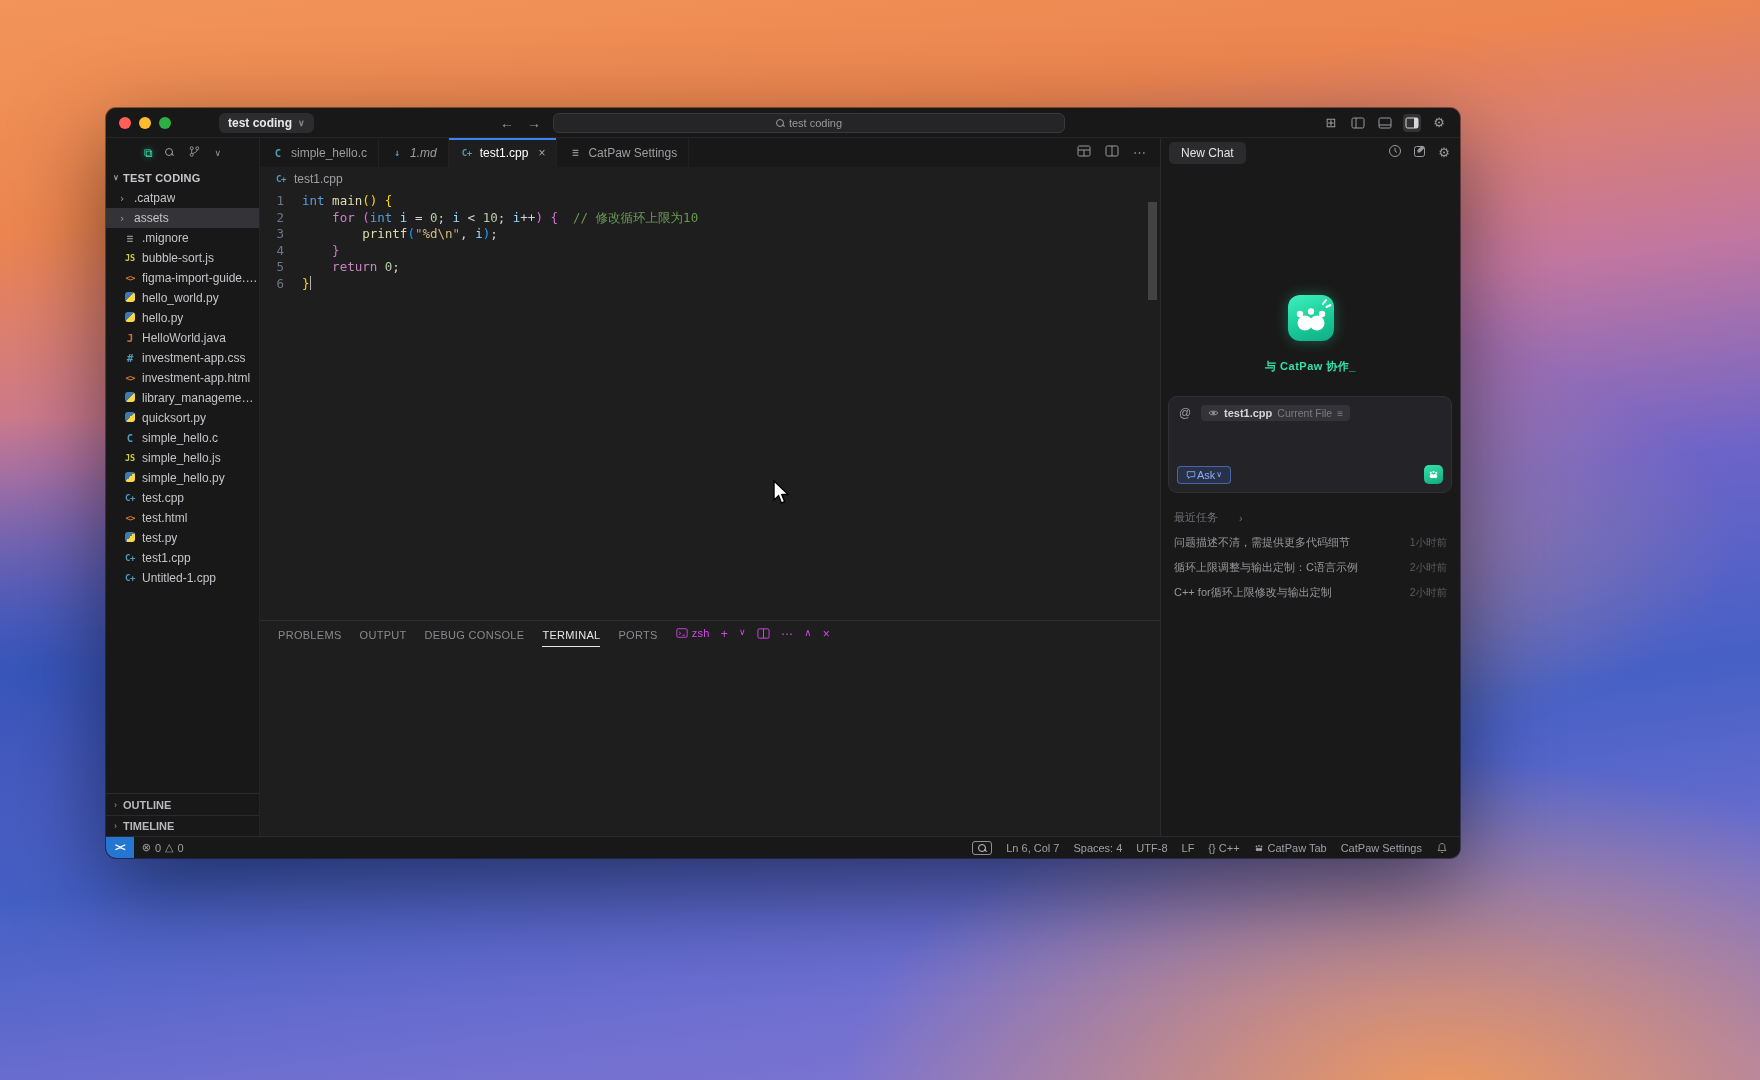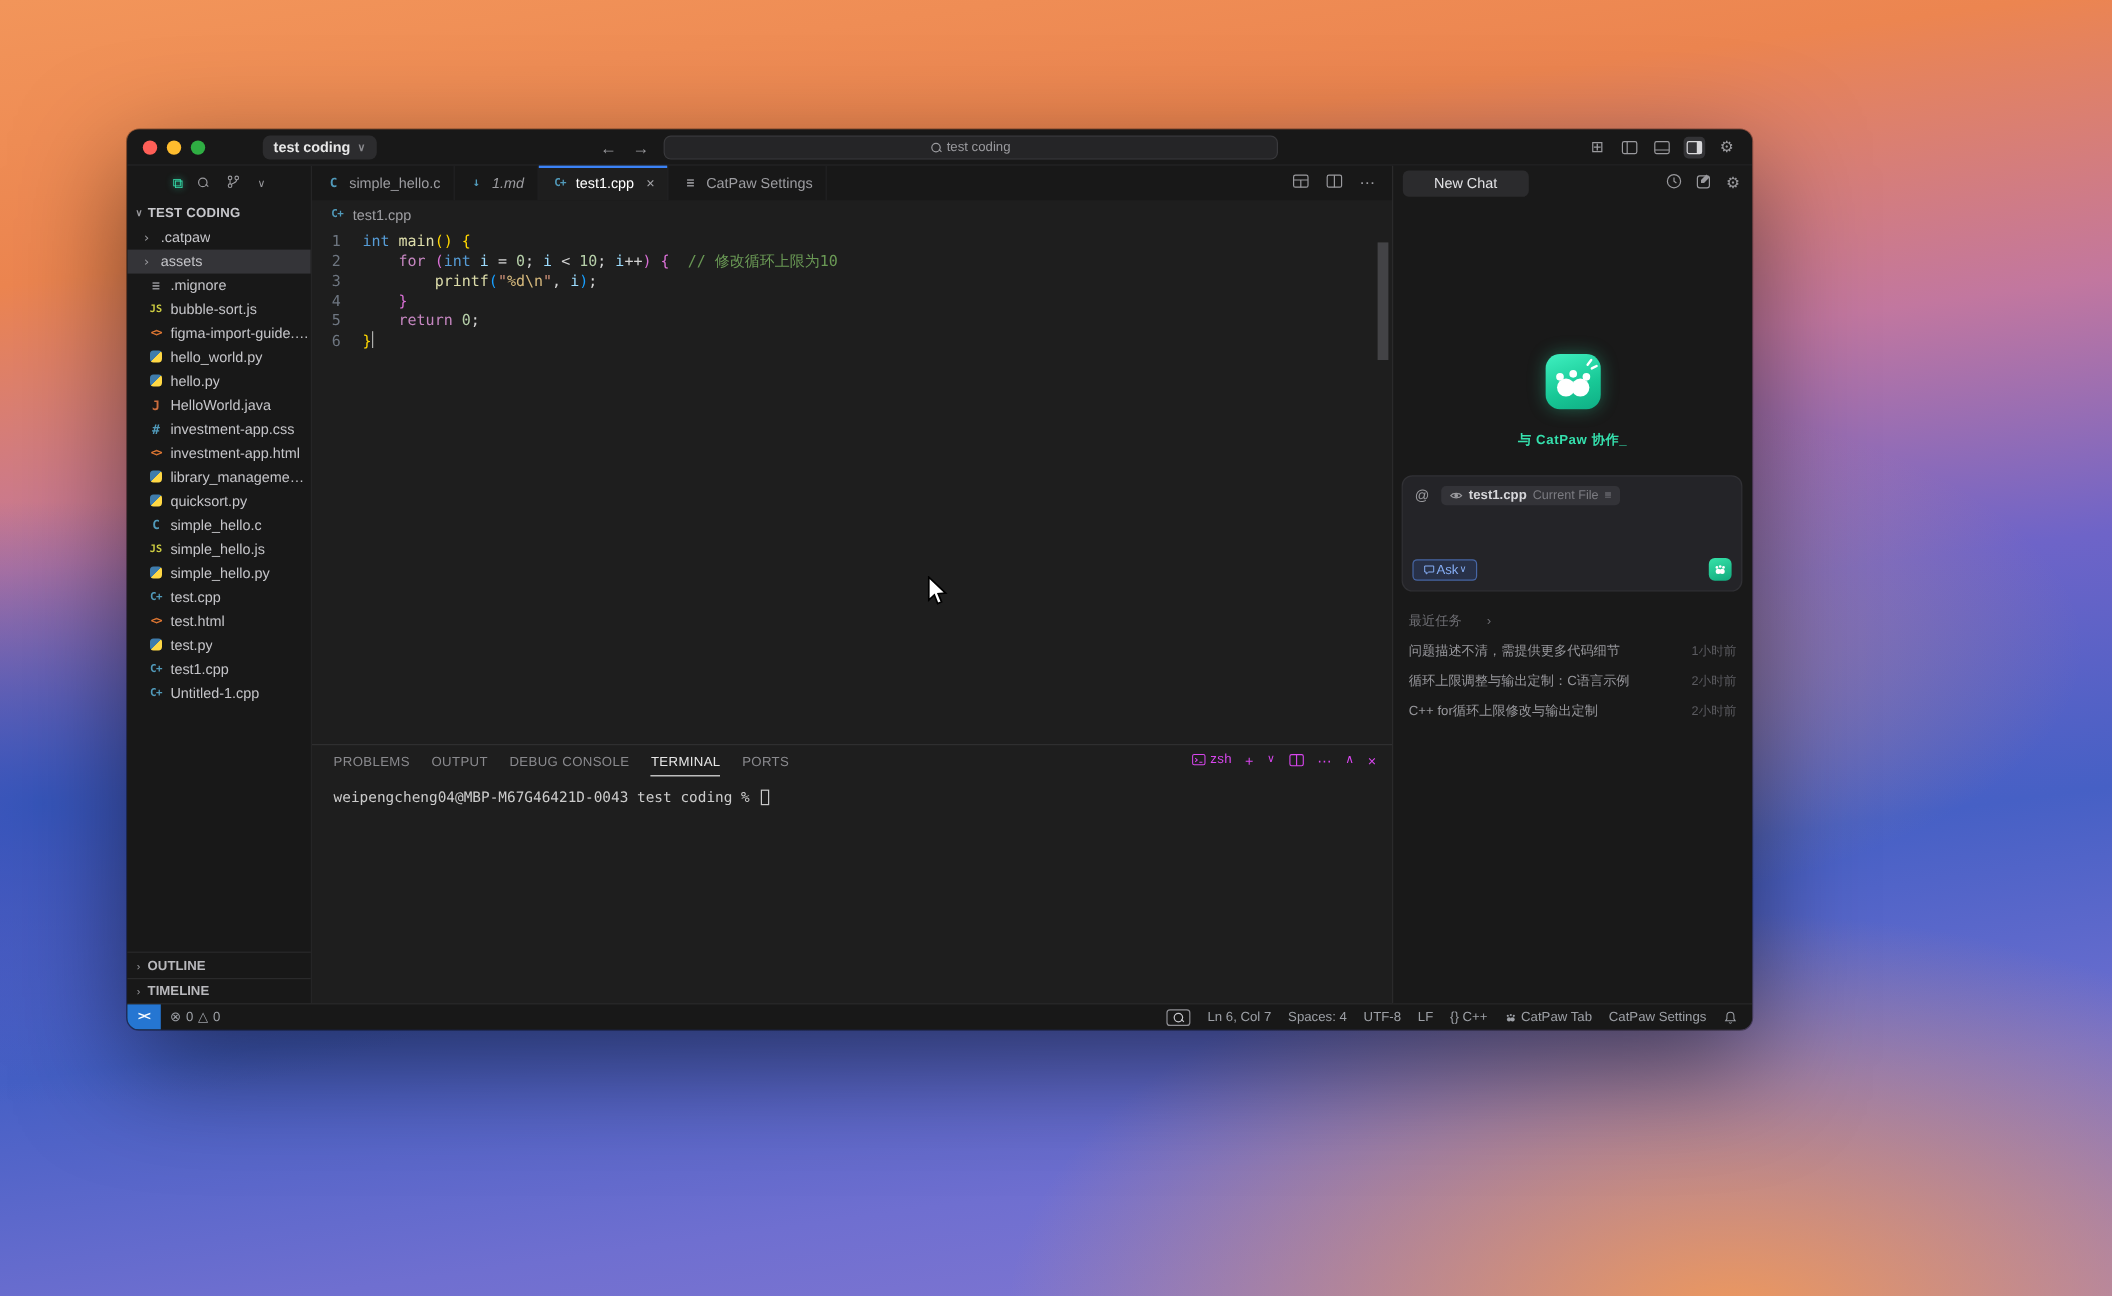--- a/index.html
+++ b/index.html
@@ -80,32 +80,32 @@
   .code-area { flex:1; position:relative; font-family:"DejaVu Sans Mono", monospace; font-size:12.5px; line-height:16.5px; padding-top:3px; overflow:hidden; }
   .code-line { display:flex; white-space:pre; }
   .code-line .ln { width:42px; flex:0 0 42px; text-align:right; color:#6e7681; padding-right:18px; user-select:none; }
   .tok-kw { color:#569cd6; } .tok-ctl { color:#c586c0; } .tok-fn { color:#dcdcaa; }
   .tok-var { color:#9cdcfe; } .tok-num { color:#b5cea8; } .tok-str { color:#ce9178; }
   .tok-esc { color:#d7ba7d; } .tok-cm { color:#6a9955; } .tok-pl { color:#d4d4d4; }
   .tok-bry { color:#ffd700; } .tok-brp { color:#da70d6; } .tok-brb { color:#179fff; }
   .caret { display:inline-block; width:1.5px; height:14px; background:#aeafad; vertical-align:text-bottom; }
   .v-scroll { position:absolute; right:3px; top:12px; width:9px; height:98px; background:#4a4a4d; border-radius:0; opacity:.85; }
   
-  .panel { flex:0 0 216px; border-top:1px solid #2f2f30; background:#1e1e1e; display:flex; flex-direction:column; }
+  .panel { flex:0 0 216px; border-top:1px solid #2f2f30; background:#1e1e1e; display:flex; }
   .panel-tabs { height:28px; display:flex; align-items:center; gap:18px; padding-left:18px; font-size:11px; letter-spacing:.3px; color:#8a8a8e; }
   .panel-tab { cursor:pointer; padding:6px 0 5px; border-bottom:1px solid transparent; }
   .panel-tab.active { color:#e7e7e7; border-bottom-color:#e7e7e7; }
   .panel-actions { margin-left:auto; display:flex; align-items:flex-start; gap:11px; padding-right:13px; color:#d946ef; font-size:12px; }
   .panel-actions .zsh { display:flex; align-items:center; gap:4px; font-size:11px; }
   .term { padding:8px 0 0 18px; font-family:"DejaVu Sans Mono", monospace; font-size:12px; color:#cccccc; }
   .term .block-cursor { display:inline-block; width:7px; height:13px; border:1px solid #c9c9c9; vertical-align:text-bottom; margin-left:2px; }
   
   .right-panel { width:300px; flex:0 0 300px; background:#191919; border-left:1px solid #2a2a2b; position:relative; }
   .rp-header { height:29px; display:flex; align-items:center; padding:0 10px 0 8px; }
-  .new-chat-btn { background:#2b2b2d; border-radius:5px; padding:4px 26px; font-size:12px; color:#e3e3e6; cursor:pointer; }
+  .new-chat-btn { background:#2b2b2d; border-radius:5px; padding:4px 12px; font-size:12px; color:#e3e3e6; cursor:pointer; }
   .rp-header-icons { margin-left:auto; display:flex; gap:11px; color:#9a9a9e; font-size:13px; align-items:center; }
   .rp-hero { position:absolute; left:0; right:0; top:157px; display:flex; flex-direction:column; align-items:center; }
   .cat-logo { width:46px; height:46px; border-radius:12px; background:linear-gradient(160deg,#3ff0c0 0%,#18c896 60%,#0fae85 100%); position:relative; box-shadow:0 0 14px rgba(47,224,165,.35); }
   .cat-logo svg { position:absolute; inset:0; }
   .rp-title { margin-top:18px; font-size:11px; font-weight:bold; color:#35e0ad; letter-spacing:.5px; }
   .chat-card { position:absolute; left:7px; right:8px; top:258px; height:97px; background:#242428; border:1px solid #313135; border-radius:9px; padding:8px; }
   .chat-card .top-row { display:flex; align-items:center; gap:8px; }
   .at-btn { color:#9a9a9e; font-size:12px; width:16px; height:16px; display:flex; align-items:center; justify-content:center; }
   .ctx-chip { display:flex; align-items:center; gap:5px; background:#333338; border-radius:4px; padding:2px 7px; font-size:11px; }
   .ctx-chip .fname { color:#d6d6da; font-weight:bold; }
@@ -357,23 +357,20 @@
             <span>+</span>
             <span style="font-size:9px;">∨</span>
             <span><svg width="13" height="13" viewBox="0 0 14 14">
                   <rect x="1" y="2" width="12" height="10" rx="1.5" fill="none" stroke="currentColor"></rect>
                   <line x1="7" y1="2" x2="7" y2="12" stroke="currentColor"></line>
                 </svg></span>
             <span>⋯</span>
             <span style="font-size:10px;">∧</span>
             <span>×</span>
           </div>
-        </div>
-        <div class="term">
-          <span>weipengcheng04@MBP-M67G46421D-0043 test coding % </span><span class="block-cursor"></span>
         </div>
       </div>
     </div>
 
     <div class="right-panel">
       <div class="rp-header">
         <span class="new-chat-btn">New Chat</span>
         <div class="rp-header-icons">
           <span><svg width="14" height="14" viewBox="0 0 14 14" fill="none" stroke="currentColor">
                 <circle cx="7" cy="7" r="5.5"></circle>

